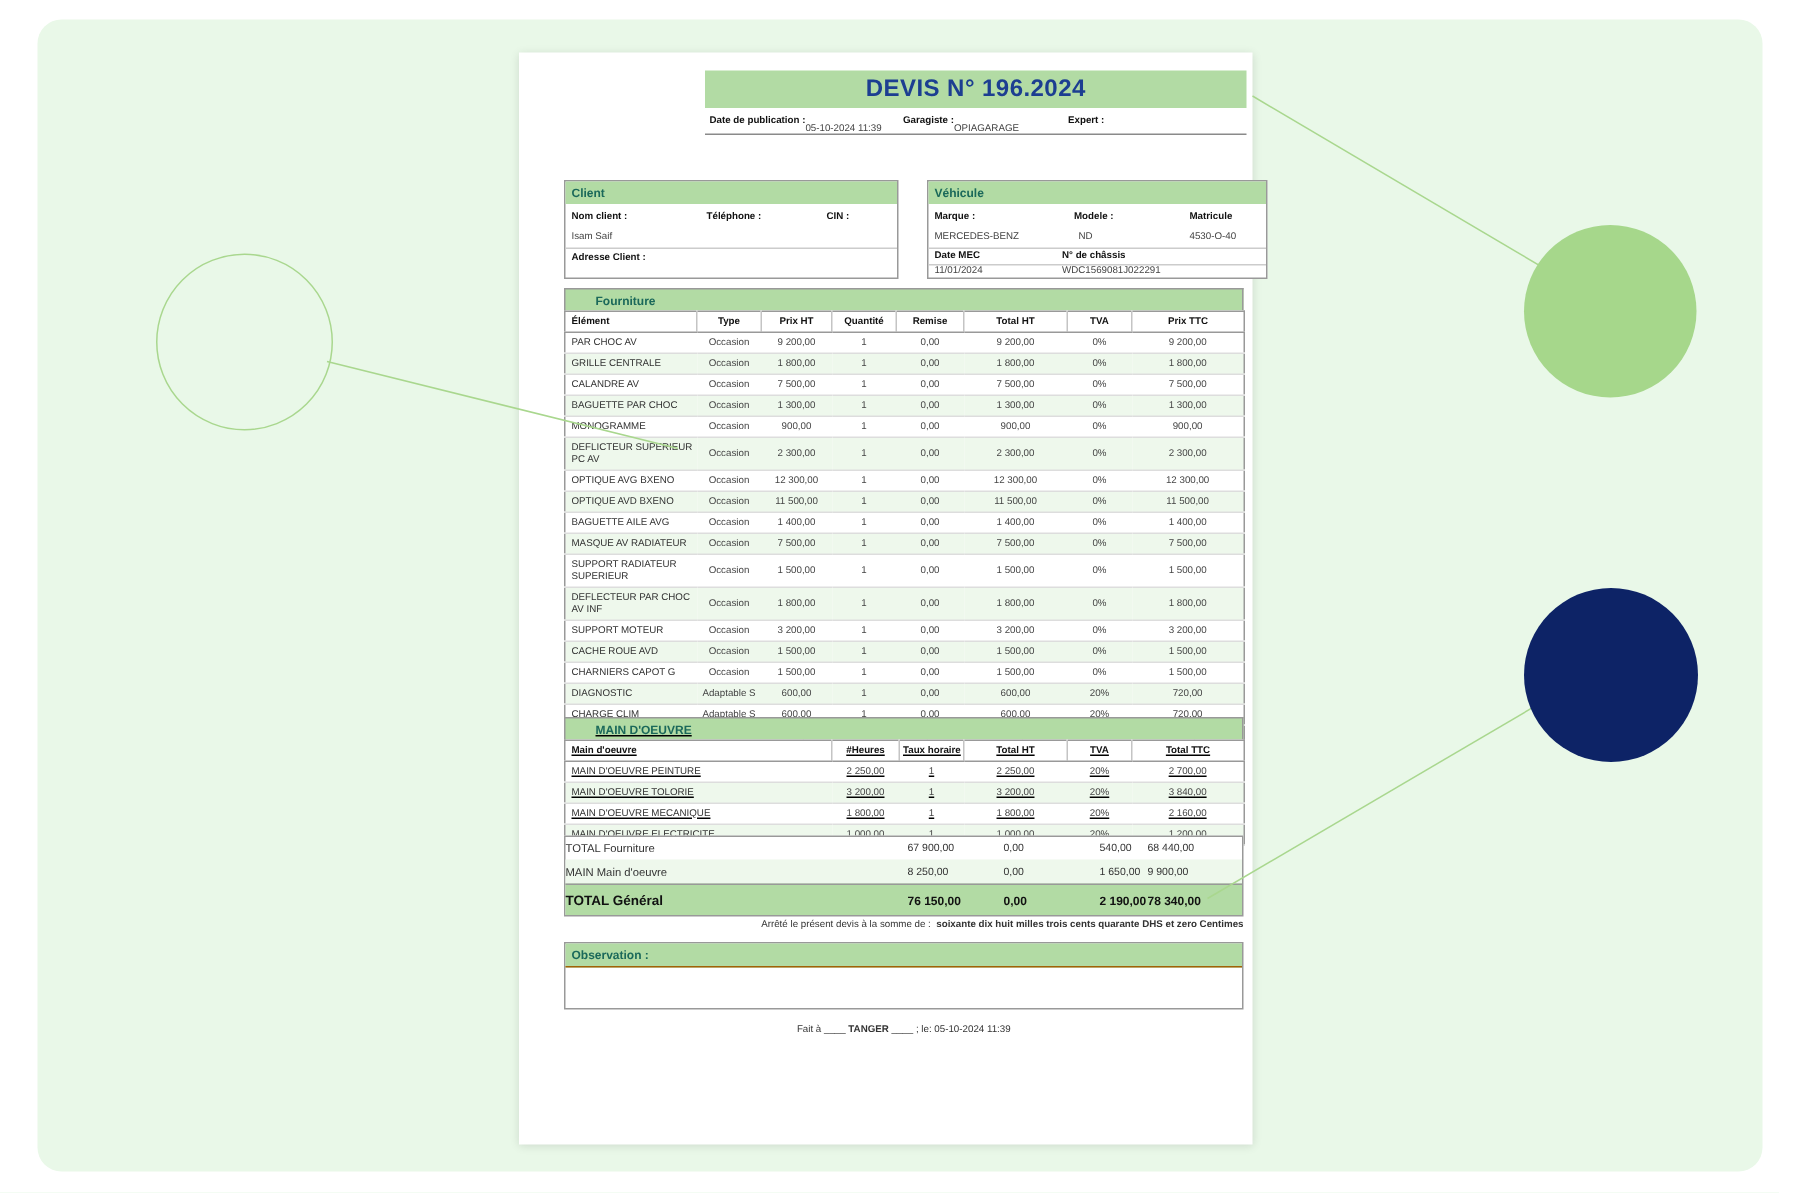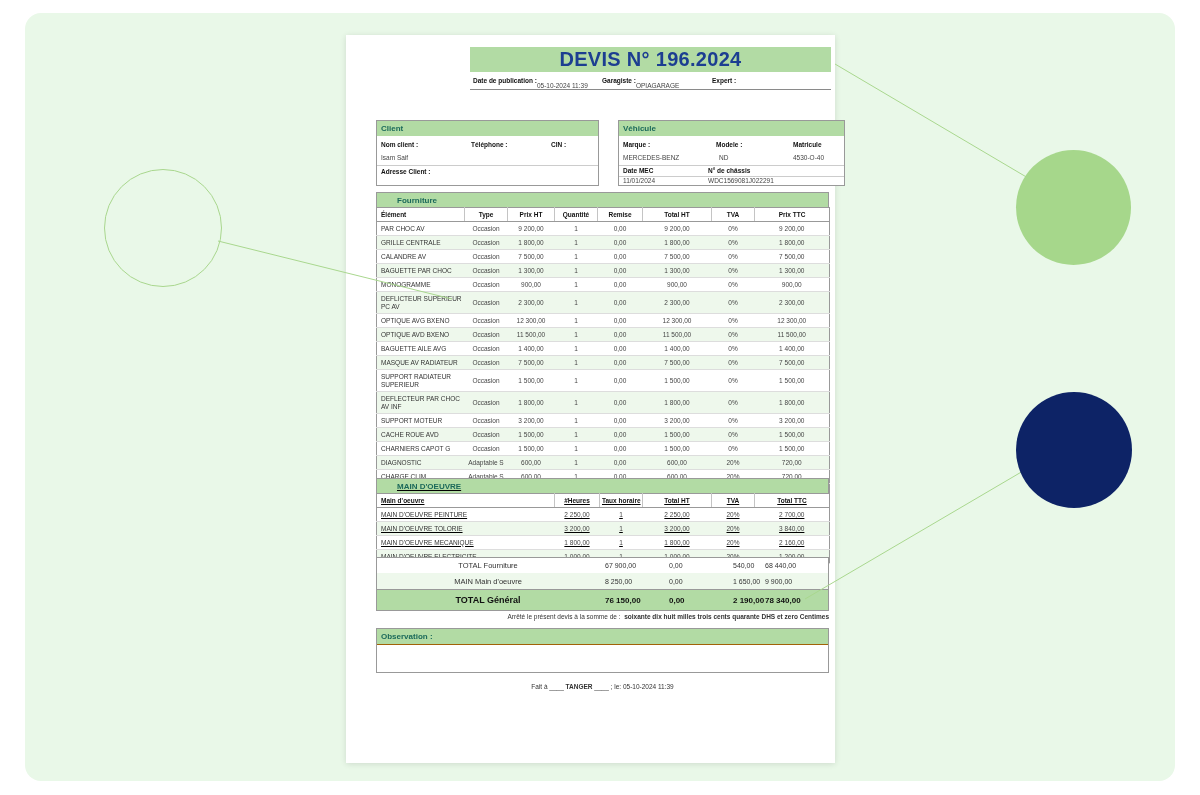--- a/index.html
+++ b/index.html
@@ -15,21 +15,21 @@
   .circle{position:absolute;border-radius:50%;}
   .circle-outline{left:104px;top:169px;width:116px;height:116px;border:1px solid #a9d78e;background:transparent;}
   .circle-green{left:1016px;top:150px;width:115px;height:115px;background:#a6d78b;}
   .circle-navy{left:1016px;top:392px;width:116px;height:116px;background:#0d2366;}
 
   .page{position:absolute;left:346px;top:35px;width:489px;height:728px;background:#fff;
     box-shadow:0 1px 6px rgba(0,0,0,.12);}
 
   .doc-title-bar{position:absolute;left:124px;top:12px;width:361px;height:25px;background:#b2dba4;
     display:flex;align-items:center;justify-content:center;}
-  .doc-title{font-size:20px;font-weight:bold;color:#1c3e91;letter-spacing:.3px;}
+  .doc-title{font-size:16px;font-weight:bold;color:#1c3e91;letter-spacing:.3px;}
   .doc-meta{position:absolute;left:124px;top:37px;width:361px;height:17px;border-bottom:1px solid #8a8a8a;
     font-size:6.5px;color:#444;}
   .doc-meta span{position:absolute;top:5px;white-space:nowrap;}
   .lbl{font-weight:bold;color:#111;}
   .val{color:#444;}
 
   .box{position:absolute;background:#fff;border:1px solid #999;font-size:6.5px;}
   .box-bar{height:15px;background:#b2dba4;display:flex;align-items:center;padding-left:4px;
     font-size:8px;font-weight:bold;color:#1b695a;}
   .box span{position:absolute;white-space:nowrap;}
@@ -43,21 +43,21 @@
   th{font-size:6.5px;font-weight:bold;color:#111;border-bottom:1px solid #999;border-left:1px solid #c4c4c4;
     padding:3px 2px;text-align:center;white-space:nowrap;overflow:hidden;}
   th:first-child{border-left:none;text-align:left;padding-left:4px;}
   td{font-size:6.5px;color:#454545;text-align:center;padding:2.5px 2px;border-bottom:1px solid #ddd;
     line-height:8px;vertical-align:middle;}
   td:first-child{text-align:left;padding-left:4px;color:#333;}
   tr.alt{background:#eef8ec;}
 
   .totals{position:absolute;left:30px;top:522px;width:453px;border:1px solid #999;background:#fff;box-sizing:border-box;}
   .trow{display:flex;align-items:center;height:15px;}
-  .trow .t-label{width:228px;text-align:center;padding-right:6px;box-sizing:border-box;font-size:7.5px;color:#333;}
+  .trow .t-label{width:228px;text-align:left;padding-right:6px;box-sizing:border-box;font-size:7.5px;color:#333;}
   .trow .t-cell{text-align:left;font-size:7px;color:#333;}
   .t-ht{width:64px;} .t-rem{width:64px;} .t-tva{width:32px;} .t-ttc{flex:1;}
   .trow.mid{height:16px;background:#eef8ec;}
   .trow.grand{height:20px;background:#b2dba4;border-top:1px solid #999;}
   .trow.grand .t-label{font-size:9px;font-weight:bold;color:#111;}
   .trow.grand .t-cell{font-size:8px;font-weight:bold;color:#111;}
 
   .amount-words{position:absolute;left:30px;top:578px;width:453px;text-align:right;font-size:6.5px;color:#333;}
   .obs{position:absolute;left:30px;top:593px;width:453px;height:45px;border:1px solid #999;box-sizing:border-box;background:#fff;}
   .obs .box-bar{border-bottom:1px solid #a16207;}

